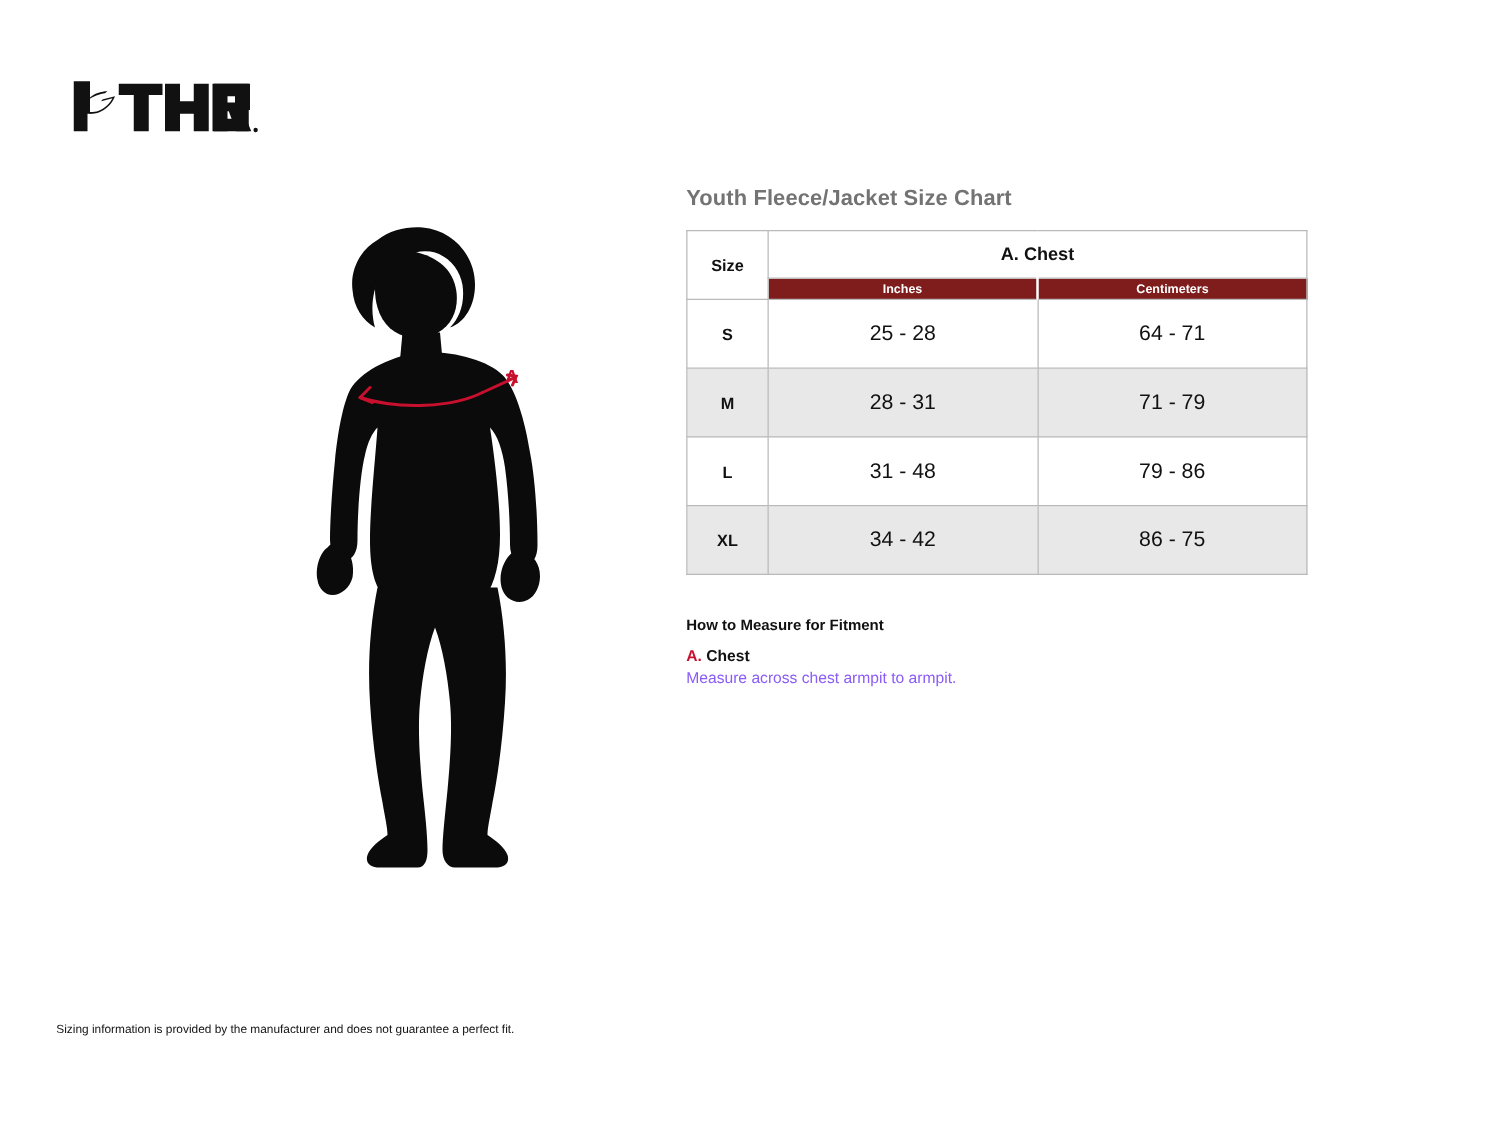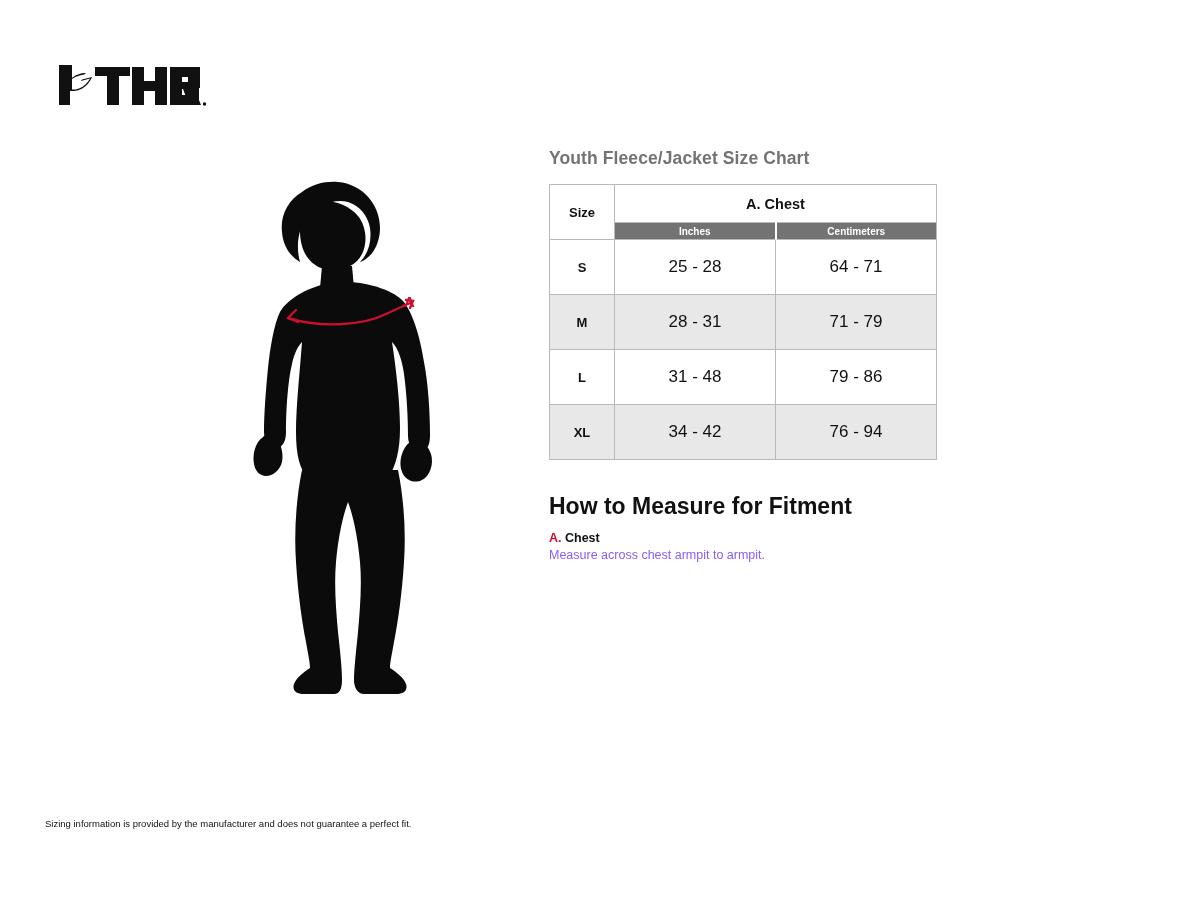--- a/index.html
+++ b/index.html
@@ -55,21 +55,21 @@
   .chart-title {
     font-size: 17.5px;
     font-weight: 700;
     color: #737373;
     margin: 0 0 15px 0;
     letter-spacing: .1px;
   }
 
   table.size-chart {
     border-collapse: collapse;
-    width: 388px;
+    width: 497px;
     table-layout: fixed;
   }
   table.size-chart td, table.size-chart th {
     border: 1px solid #b9b9b9;
     text-align: center;
     vertical-align: middle;
   }
   th.size-head {
     width: 64px;
     font-size: 13px;
@@ -80,21 +80,21 @@
   }
   th.group-head {
     font-size: 14.5px;
     font-weight: 700;
     color: #111;
     height: 37px;
     background: #ffffff;
     padding: 0;
   }
   .unit-row td {
-    background: #737373;
+    background: #7f1d1d;
     color: #ffffff;
     font-size: 10px;
     font-weight: 700;
     height: 16px;
     padding: 0;
     border-left: 1px solid #000;
     border-right: 1px solid #000;
     border-top: 1px solid #000;
     border-bottom: 1px solid #000;
   }
@@ -107,21 +107,21 @@
   }
   tbody tr td.size-cell { font-weight: 700; font-size: 13px; }
   tbody tr.shaded td { background: #e8e8e8; }
   tbody tr.plain td { background: #ffffff; }
 
   
   .howto {
     margin-top: 33px;
   }
   .howto h2 {
-    font-size: 23px;
+    font-size: 12px;
     font-weight: 700;
     color: #111;
     margin: 0 0 11px 0;
   }
   .howto .item-label {
     font-size: 12.5px;
     font-weight: 700;
     margin: 0 0 2px 0;
     color: #111;
   }
@@ -232,21 +232,21 @@
         <td>71 - 79</td>
       </tr>
       <tr class="plain">
         <td class="size-cell">L</td>
         <td>31 - 48</td>
         <td>79 - 86</td>
       </tr>
       <tr class="shaded">
         <td class="size-cell">XL</td>
         <td>34 - 42</td>
-        <td>76 - 94</td>
+        <td>86 - 75</td>
       </tr>
     </tbody>
   </table>
 
   <div class="howto">
     <h2>How to Measure for Fitment</h2>
     <p class="item-label">
       <span class="letter">A.</span>
       <span>Chest</span>
     </p>

